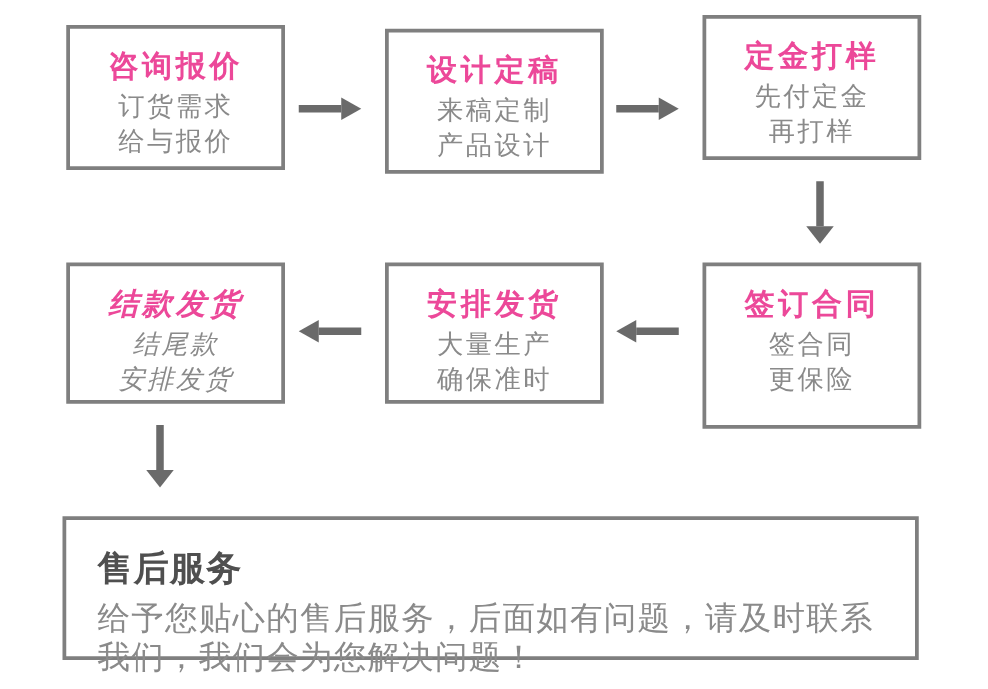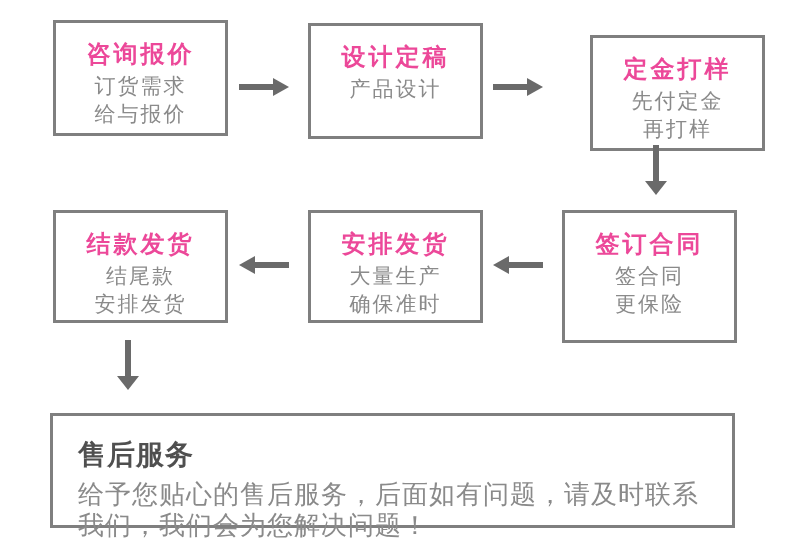--- a/index.html
+++ b/index.html
@@ -16,24 +16,24 @@
   .box {
     position: absolute;
     box-sizing: border-box;
     border: 3px solid #7f7f7f;
     background: #ffffff;
     text-align: center;
     padding-top: 13px;
   }
   .pos-r1c1 { left: 53px;  top: 20px;  width: 175px; height: 116px; }
   .pos-r1c2 { left: 308px; top: 23px;  width: 175px; height: 116px; }
-  .pos-r1c3 { left: 562px; top: 35px;  width: 175px; height: 116px; margin-left: 28px; }
+  .pos-r1c3 { left: 562px; top: 12px;  width: 175px; height: 116px; }
   .pos-r2c3 { left: 562px; top: 210px; width: 175px; height: 133px; }
   .pos-r2c2 { left: 308px; top: 210px; width: 175px; height: 113px; }
-  .pos-r2c1 { left: 53px;  top: 210px; width: 175px; height: 113px; }
+  .pos-r2c1 { left: 53px;  top: 210px; width: 175px; height: 113px; font-style: italic; }
 
   .box-title {
     font-size: 24px;
     font-weight: bold;
     color: #ec4899;
     letter-spacing: 3px;
     line-height: 36px;
   }
   .box-line {
     font-size: 21px;
@@ -121,20 +121,21 @@
     <div class="box-line">给与报价</div>
   </div>
 
   <div class="arrow-h pos-a-r1">
     <div class="shaft-h"></div>
     <div class="head-right"></div>
   </div>
 
   <div class="box pos-r1c2">
     <div class="box-title">设计定稿</div>
+    <div class="box-line">来稿定制</div>
     <div class="box-line">产品设计</div>
   </div>
 
   <div class="arrow-h pos-a-r2">
     <div class="shaft-h"></div>
     <div class="head-right"></div>
   </div>
 
   <div class="box pos-r1c3">
     <div class="box-title">定金打样</div>

